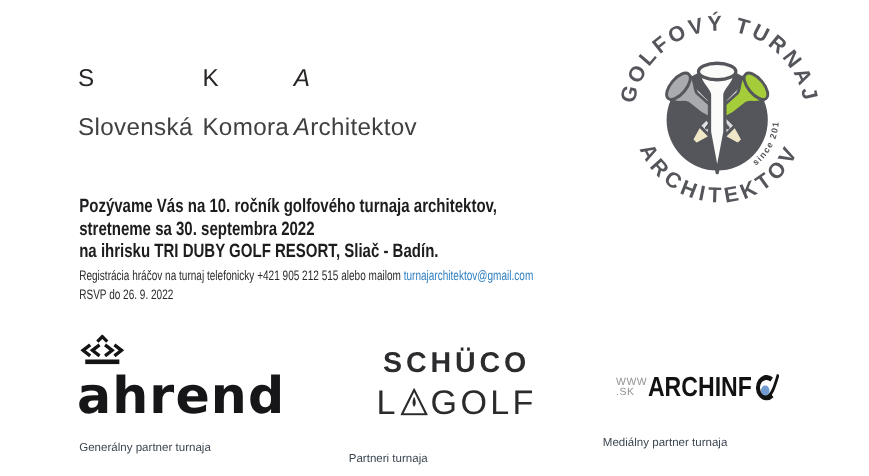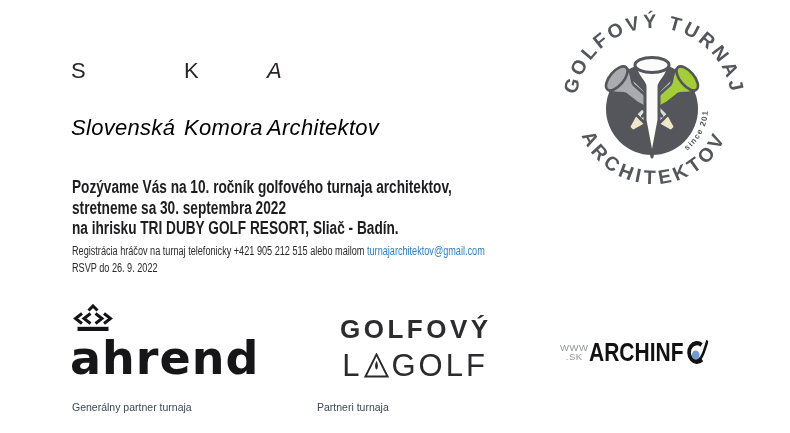--- a/index.html
+++ b/index.html
@@ -5,21 +5,21 @@
   * { margin:0; padding:0; box-sizing:border-box; }
   html,body { background:#fff; }
   .canvas{
     position:relative; width:790px; height:433px; background:#ffffff;
     font-family:"Liberation Sans", sans-serif; overflow:hidden;
   }
 
   
   .ska-letter{ position:absolute; top:58px; font-size:22px; color:#2a2627; letter-spacing:.5px;}
   .ska-l1{ left:71px; } .ska-l2{ left:184px; } .ska-l3{ left:267px; font-style:italic; }
-  .ska-word{ position:absolute; top:115px; font-size:22px; color:#000000; letter-spacing:.3px;font-style:italic;}
+  .ska-word{ position:absolute; top:103px; font-size:22px; color:#404040; letter-spacing:.3px;}
   .ska-w1{ left:71px; } .ska-w2{ left:184px; } .ska-w3{ left:267px; }
   .ska-w3::first-letter{ font-style:italic; }
 
   
   .golf-logo{ position:absolute; left:556px; top:8px; }
 
   
   .headline{
     position:absolute; left:72px; top:177px;
     font-weight:bold; font-size:17.5px; line-height:20.5px; color:#1d1c1e;
@@ -47,29 +47,29 @@
   }
   .laufen{
     position:absolute; left:338px; top:353px; width:154px;
     display:flex; align-items:flex-end; justify-content:center; color:#2b2b2e;
   }
   .laufen span{ font-size:31px; line-height:24px; letter-spacing:3px; font-weight:400; }
   .laufen svg{ margin:0 2px; }
 
   .archinfo-block{ position:absolute; left:560px; top:339px; display:flex; align-items:center; }
   .wwwsk{
-    display:flex; flex-direction:column; align-items:center;
+    display:flex; flex-direction:column; align-items:flex-start;
     color:#919396; font-size:9.5px; line-height:8.5px; letter-spacing:.5px; margin-right:1px;
   }
   .archinfo-logo{ display:flex; align-items:center; transform:scaleX(.84); transform-origin:0 50%; }
   .archinfo-text{ font-weight:bold; font-size:25px; line-height:25px; color:#121212; letter-spacing:0; }
 
   .plabel{ position:absolute; width:200px; text-align:left; font-size:10.5px; color:#3d4752; }
   .plabel-1{ left:72px;  top:401px; }
-  .plabel-2{ left:317px; top:401px; }
+  .plabel-2{ left:317px; top:411px; }
   .plabel-3{ left:548px; top:396px; }
 </style>
 </head>
 <body>
 
 <div class="canvas">
 
   <div>
     <span class="ska-letter ska-l1">S</span>
     <span class="ska-letter ska-l2">K</span>
@@ -147,21 +147,21 @@
       <path d="M18.5,6.5 L23,2 L27.5,6.5" fill="none" stroke="#141416" stroke-width="3"></path>
       <path d="M12,9.5 L5.5,14.5 L12,19.5" fill="none" stroke="#141416" stroke-width="3"></path>
       <path d="M20.5,9.5 L14,14.5 L20.5,19.5" fill="none" stroke="#141416" stroke-width="3"></path>
       <path d="M25.5,9.5 L32,14.5 L25.5,19.5" fill="none" stroke="#141416" stroke-width="3"></path>
       <path d="M34,9.5 L40.5,14.5 L34,19.5" fill="none" stroke="#141416" stroke-width="3"></path>
       <rect x="7.5" y="22.8" width="31" height="4.2" fill="#141416"></rect>
     </svg>
     <span class="ahrend-word">ahrend</span>
   </div>
 
-  <div class="schuco">GOLFOVÝ</div>
+  <div class="schuco">SCHÜCO</div>
   <div class="laufen">
     <span>L</span>
     <svg width="25" height="25" viewBox="0 0 26 26">
       <path d="M13,1.5 L24.5,24.5 L1.5,24.5 Z" fill="none" stroke="#2b2b2e" stroke-width="2"></path>
       <path d="M13,8 C11,12 11,15.5 13,17.5 C15,15.5 15,12 13,8 Z" fill="#2b2b2e"></path>
     </svg>
     <span>GOLF</span>
   </div>
 
   <div class="archinfo-block">
@@ -174,14 +174,15 @@
       <svg width="29" height="27" viewBox="0 0 29 27">
         <path d="M21,6 A 9.3,9.3 0 1 0 21.5,20.5" fill="none" stroke="#121212" stroke-width="4.4"></path>
         <circle cx="14" cy="16" r="4.6" fill="#6f9bd1"></circle>
         <path d="M14,22.5 C 21,21.5 24,13 28,1.5" fill="none" stroke="#121212" stroke-width="3"></path>
       </svg>
     </div>
   </div>
 
   <div class="plabel plabel-1">Generálny partner turnaja</div>
   <div class="plabel plabel-2">Partneri turnaja</div>
+  <div class="plabel plabel-3">Mediálny partner turnaja</div>
 
 </div>
 
 </body></html>

